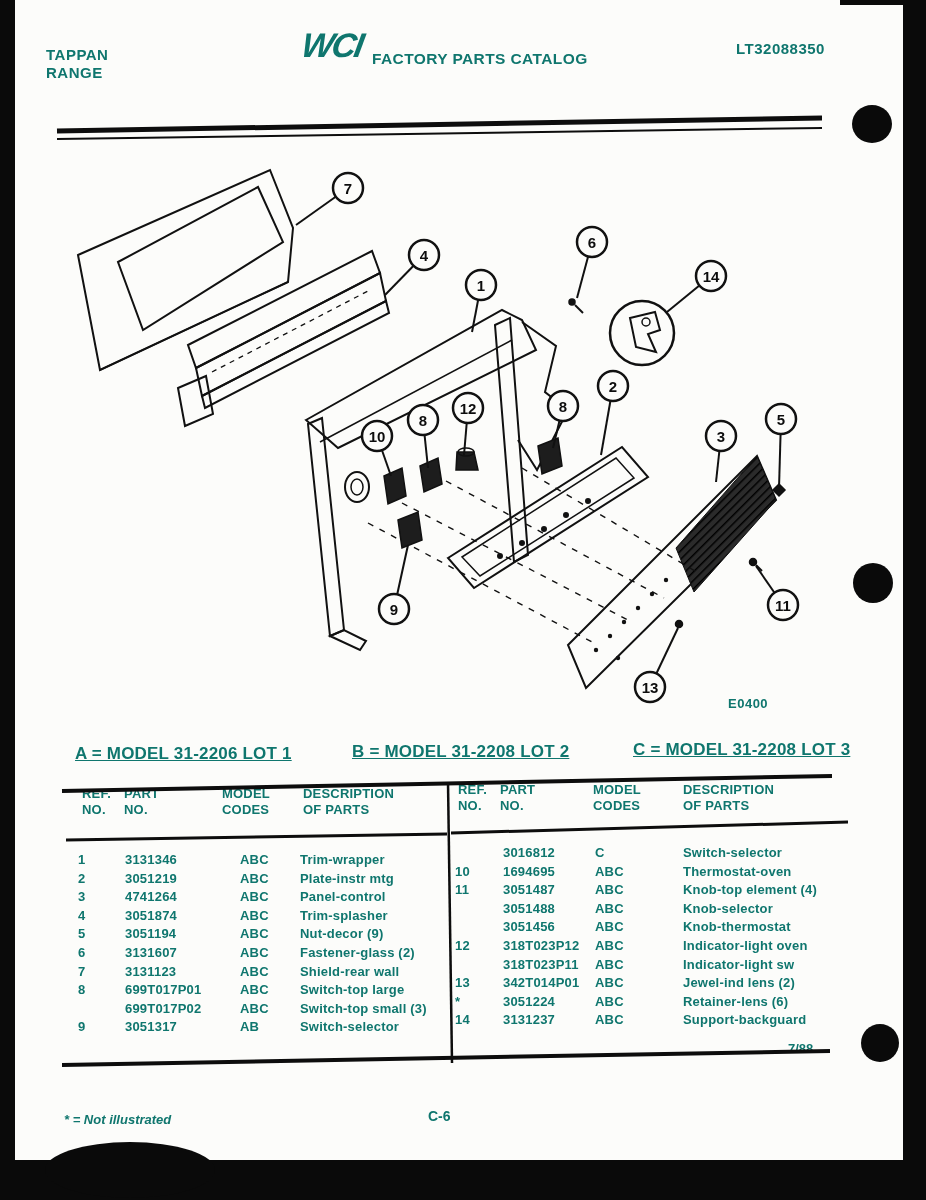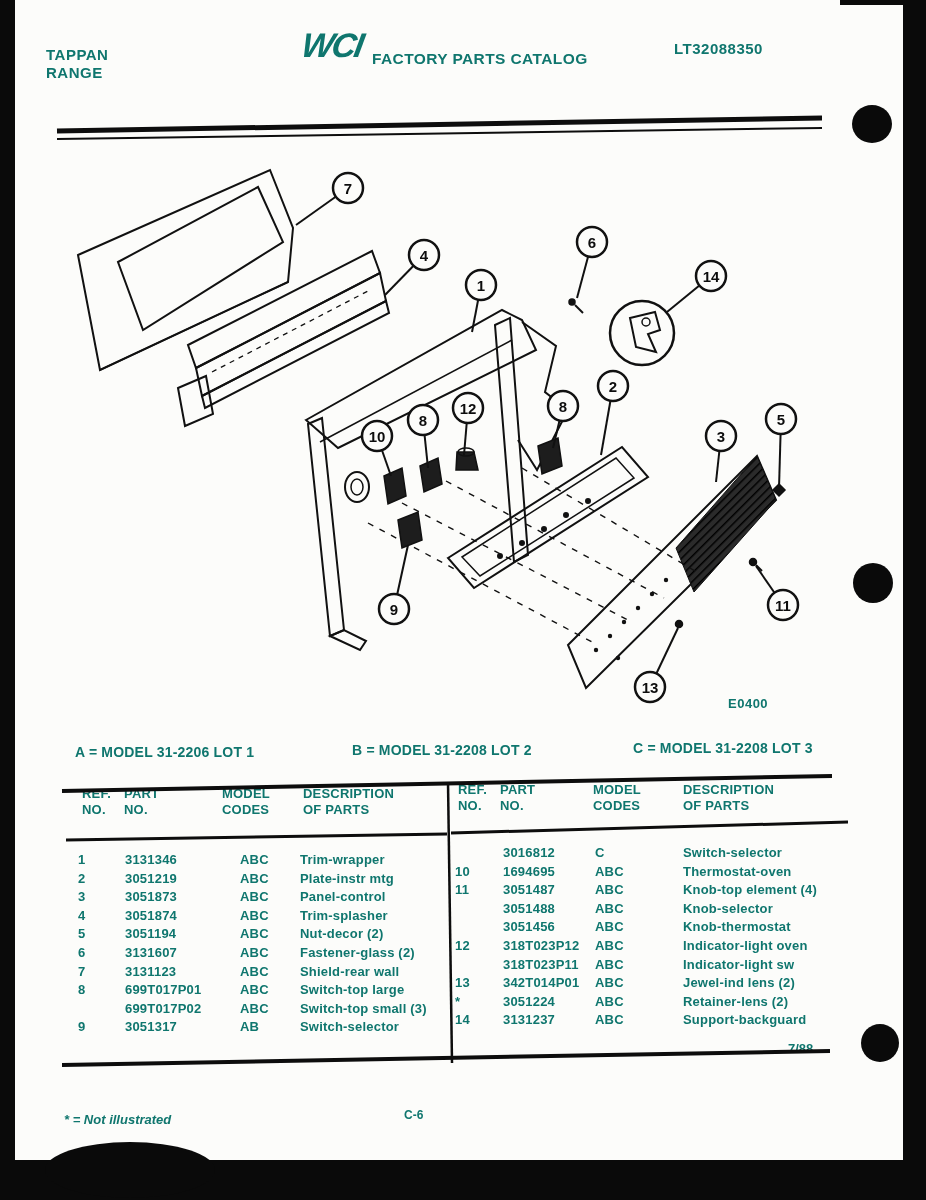--- a/index.html
+++ b/index.html
@@ -8,21 +8,21 @@
   .abs{position:absolute;}
   
   .bar{background:#0a0a0a;}
   .dot{background:#0a0a0a;border-radius:50%;}
   
   .brand{font-size:15px;font-weight:700;letter-spacing:.5px;line-height:18px;}
   .logo{font-size:34px;font-style:italic;font-weight:900;letter-spacing:-2px;transform:skewX(-10deg);}
   .cat-title{font-size:15.5px;font-weight:700;letter-spacing:.4px;}
   .doc-no{font-size:15px;font-weight:700;letter-spacing:.5px;}
   
-  .model{font-size:14px;font-weight:700;letter-spacing:.2px;}
+  .model{font-size:17px;font-weight:700;letter-spacing:.2px;text-decoration:underline;}
   
   .thead span{display:block;font-size:13px;font-weight:700;line-height:16px;letter-spacing:.2px;}
   .ptable{position:absolute;}
   .trow{display:grid;height:18.6px;align-items:baseline;font-size:13px;font-weight:700;letter-spacing:.2px;}
   #left-rows .trow{grid-template-columns:47px 115px 60px 1fr;}
   #right-rows .trow{grid-template-columns:48px 92px 88px 1fr;}
   .cell{white-space:nowrap;}
   
   .callout-num{font-family:"Liberation Sans",sans-serif;font-size:15px;font-weight:700;fill:#0d0d0d;}
   .diagcode{font-size:13px;font-weight:700;letter-spacing:.5px;}
@@ -41,21 +41,21 @@
   <div class="abs dot" style="left:852px;top:105px;width:40px;height:38px;"></div>
   <div class="abs dot" style="left:853px;top:563px;width:40px;height:40px;"></div>
   <div class="abs dot" style="left:861px;top:1024px;width:38px;height:38px;"></div>
 
   <div class="abs brand" style="left:46px;top:46px;">
     <span style="display:block;">TAPPAN</span>
     <span style="display:block;">RANGE</span>
   </div>
   <div class="abs logo" style="left:302px;top:26px;">WCI</div>
   <div class="abs cat-title" style="left:372px;top:50px;">FACTORY PARTS CATALOG</div>
-  <div class="abs doc-no" style="left:674px;top:40px;text-align:center;">LT32088350</div>
+  <div class="abs doc-no" style="left:736px;top:40px;text-align:center;">LT32088350</div>
 
   <div class="abs model" style="left:75px;top:744px;">A = MODEL 31-2206 LOT 1</div>
   <div class="abs model" style="left:352px;top:742px;">B = MODEL 31-2208 LOT 2</div>
   <div class="abs model" style="left:633px;top:740px;">C = MODEL 31-2208 LOT 3</div>
 
   <div class="abs thead" style="left:82px;top:786px;">
     <span>REF.</span>
     <span>NO.</span>
   </div>
   <div class="abs thead" style="left:124px;top:786px;">
@@ -96,35 +96,35 @@
         <span class="cell cell-desc">Trim-wrapper</span>
       </div>
       <div class="trow">
         <span class="cell cell-ref">2</span>
         <span class="cell cell-part">3051219</span>
         <span class="cell cell-codes">ABC</span>
         <span class="cell cell-desc">Plate-instr mtg</span>
       </div>
       <div class="trow">
         <span class="cell cell-ref">3</span>
-        <span class="cell cell-part">3051873</span>
+        <span class="cell cell-part">4741264</span>
         <span class="cell cell-codes">ABC</span>
         <span class="cell cell-desc">Panel-control</span>
       </div>
       <div class="trow">
         <span class="cell cell-ref">4</span>
         <span class="cell cell-part">3051874</span>
         <span class="cell cell-codes">ABC</span>
         <span class="cell cell-desc">Trim-splasher</span>
       </div>
       <div class="trow">
         <span class="cell cell-ref">5</span>
         <span class="cell cell-part">3051194</span>
         <span class="cell cell-codes">ABC</span>
-        <span class="cell cell-desc">Nut-decor (2)</span>
+        <span class="cell cell-desc">Nut-decor (9)</span>
       </div>
       <div class="trow">
         <span class="cell cell-ref">6</span>
         <span class="cell cell-part">3131607</span>
         <span class="cell cell-codes">ABC</span>
         <span class="cell cell-desc">Fastener-glass (2)</span>
       </div>
       <div class="trow">
         <span class="cell cell-ref">7</span>
         <span class="cell cell-part">3131123</span>
@@ -196,33 +196,33 @@
       <div class="trow">
         <span class="cell cell-ref">13</span>
         <span class="cell cell-part">342T014P01</span>
         <span class="cell cell-codes">ABC</span>
         <span class="cell cell-desc">Jewel-ind lens (2)</span>
       </div>
       <div class="trow">
         <span class="cell cell-ref">*</span>
         <span class="cell cell-part">3051224</span>
         <span class="cell cell-codes">ABC</span>
-        <span class="cell cell-desc">Retainer-lens (2)</span>
+        <span class="cell cell-desc">Retainer-lens (6)</span>
       </div>
       <div class="trow">
         <span class="cell cell-ref">14</span>
         <span class="cell cell-part">3131237</span>
         <span class="cell cell-codes">ABC</span>
         <span class="cell cell-desc">Support-backguard</span>
       </div>
     </div>
 
   <div class="abs diagcode" style="left:728px;top:696px;">E0400</div>
   <div class="abs footer-txt" style="left:64px;top:1112px;font-style:italic;">* = Not illustrated</div>
-  <div class="abs footer-txt" style="left:404px;top:1108px;font-size:12px;">C-6</div>
+  <div class="abs footer-txt" style="left:428px;top:1108px;font-size:14px;">C-6</div>
   <div class="abs footer-txt" style="left:788px;top:1041px;">7/88</div>
 
   <svg class="abs" style="left:0;top:0;" width="926" height="1200" viewBox="0 0 926 1200">
     <defs>
       <pattern id="hatch" width="6" height="6" patternUnits="userSpaceOnUse" patternTransform="rotate(45)">
         <rect width="6" height="6" fill="#2b2b2b"></rect>
         <line x1="0" y1="0" x2="0" y2="6" stroke="#000" stroke-width="3"></line>
       </pattern>
     </defs>
 

